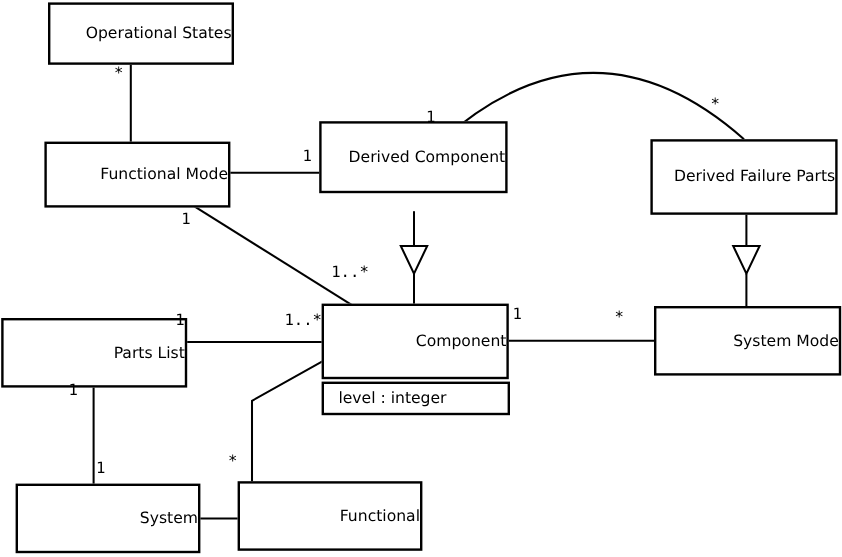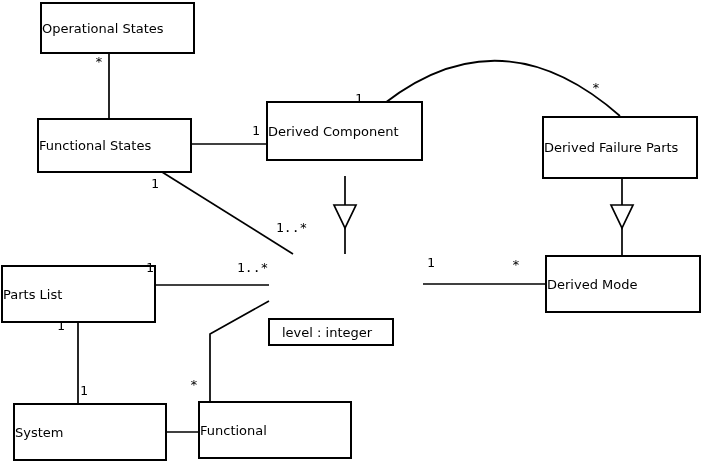--- a/index.html
+++ b/index.html
@@ -3,36 +3,36 @@
 <meta charset="utf-8">
 <style>
   html,body{margin:0;padding:0;background:#ffffff;}
   .stage{
     position:relative;width:702px;height:464px;background:#ffffff;
     font-family:"DejaVu Sans",sans-serif;color:#000;overflow:hidden;
   }
   .connectors{position:absolute;left:0;top:0;z-index:0;}
   .cls{
     position:absolute;box-sizing:border-box;border:2.5px solid #000;background:#fff;
-    display:flex;align-items:center;justify-content:flex-start;z-index:1;
+    display:flex;align-items:center;justify-content:flex-end;z-index:1;
     font-size:13px;line-height:1;white-space:nowrap;
   }
   .cls.attr{justify-content:flex-start;padding-left:12px;}
   .mult{
     position:absolute;z-index:3;font-family:"DejaVu Sans Mono",monospace;
     font-size:13px;line-height:14px;white-space:nowrap;
   }
   
   #box-operational-states{left:40px;top:2px;width:155px;height:52px;}
   #box-functional-group{left:37px;top:118px;width:155px;height:55px;}
   #box-derived-component{left:266px;top:101px;width:157px;height:60px;}
   #box-derived-failure-mode{left:542px;top:116px;width:156px;height:63px;}
   #box-parts-list{left:1px;top:265px;width:155px;height:58px;}
   #box-component{left:268px;top:253px;width:156px;height:63px;}
-  #box-component-attr{left:268px;top:318px;width:126px;height:28px;}
+  #box-component-attr{left:268px;top:318px;width:157px;height:28px;}
   #box-failure-mode{left:545px;top:255px;width:156px;height:58px;}
   #box-system{left:1px;top:403px;width:154px;height:58px;margin-left:12px;}
   #box-environment{left:198px;top:401px;width:154px;height:58px;}
 </style>
 </head>
 <body>
 
 <div class="stage">
 
   <svg class="connectors" width="702" height="464" viewBox="0 0 702 464">
@@ -55,41 +55,44 @@
       <polygon points="334,205 356,205 345,228"></polygon>
       <polygon points="611,205 633,205 622,228"></polygon>
     </g>
   </svg>
 
   <div class="cls" id="box-operational-states">
     <span>Operational States</span>
   </div>
 
   <div class="cls" id="box-functional-group">
-    <span>Functional States</span>
+    <span>Functional Mode</span>
   </div>
 
   <div class="cls" id="box-derived-component">
     <span>Derived Component</span>
   </div>
 
   <div class="cls" id="box-derived-failure-mode">
     <span>Derived Failure Parts</span>
   </div>
 
   <div class="cls" id="box-parts-list">
     <span>Parts List</span>
   </div>
 
+  <div class="cls" id="box-component">
+    <span>Component</span>
+  </div>
   <div class="cls attr" id="box-component-attr">
     <span>level : integer</span>
   </div>
 
   <div class="cls" id="box-failure-mode">
-    <span>Derived Mode</span>
+    <span>System Mode</span>
   </div>
 
   <div class="cls" id="box-system">
     <span>System</span>
   </div>
 
   <div class="cls" id="box-environment">
     <span>Functional</span>
   </div>
 

